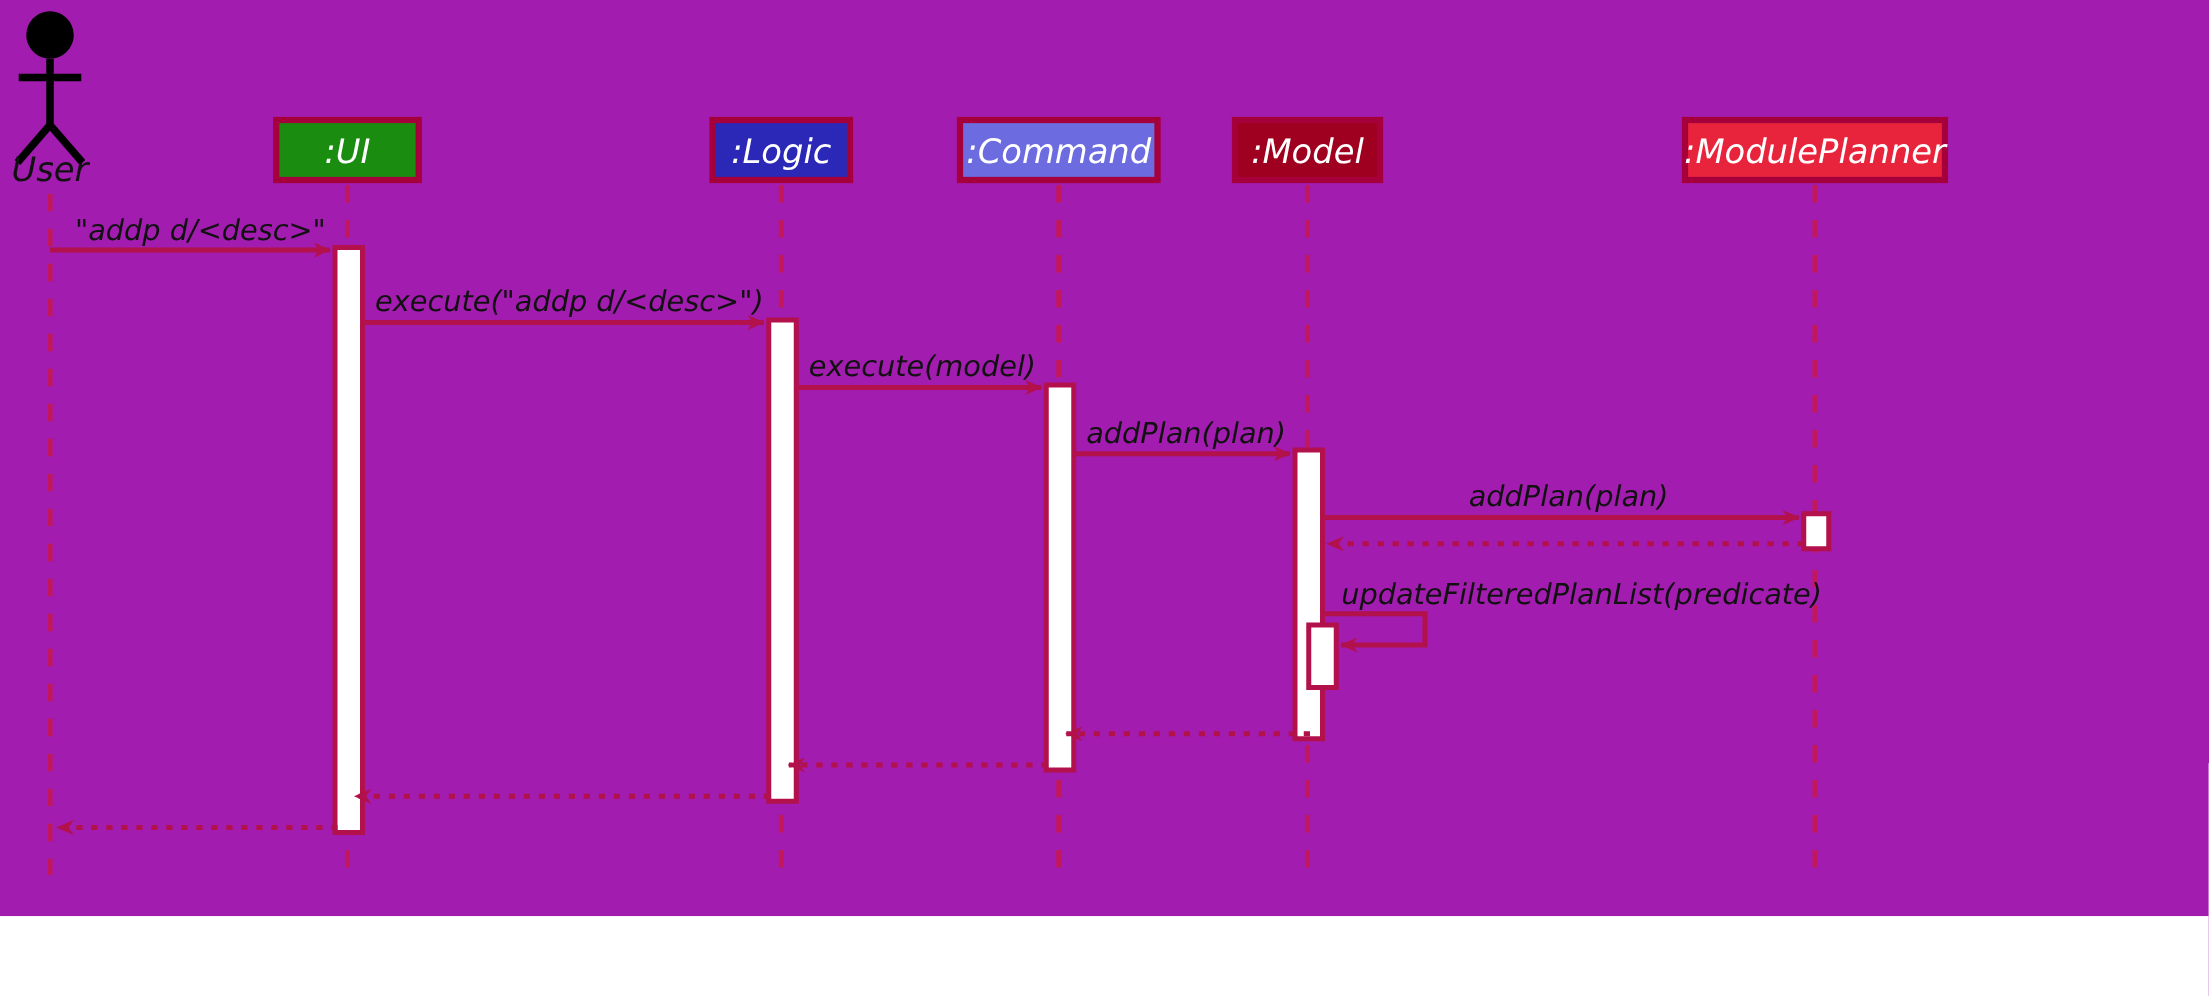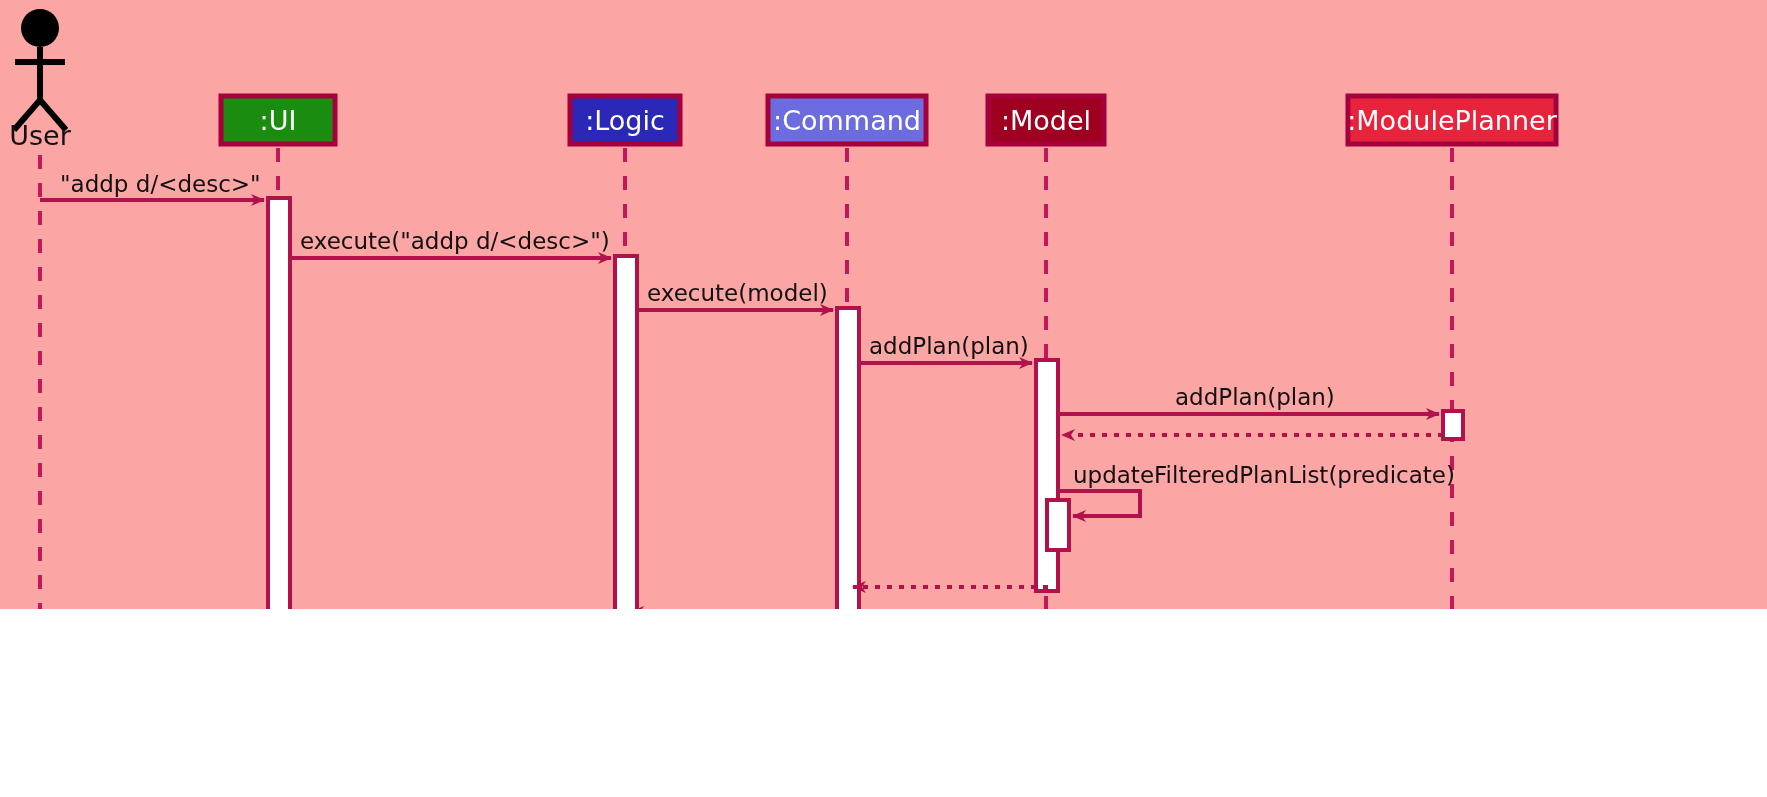--- a/index.html
+++ b/index.html
@@ -7,23 +7,24 @@
     margin: 0;
     padding: 0;
     background: #ffffff;
   }
   body {
     font-family: "DejaVu Sans", "Liberation Sans", sans-serif;
   }
   #canvas-wrap {
     position: relative;
     width: 1767px;
-    height: 609px;
-    background: #fca5a5;
+    height: 733px;
+    background: #a21caf;
     overflow: hidden;
+    font-style: italic;
   }
   svg#diagram {
     position: absolute;
     left: 0;
     top: 0;
     width: 1767px;
     height: 797px;
     display: block;
   }
   .msg-label {

